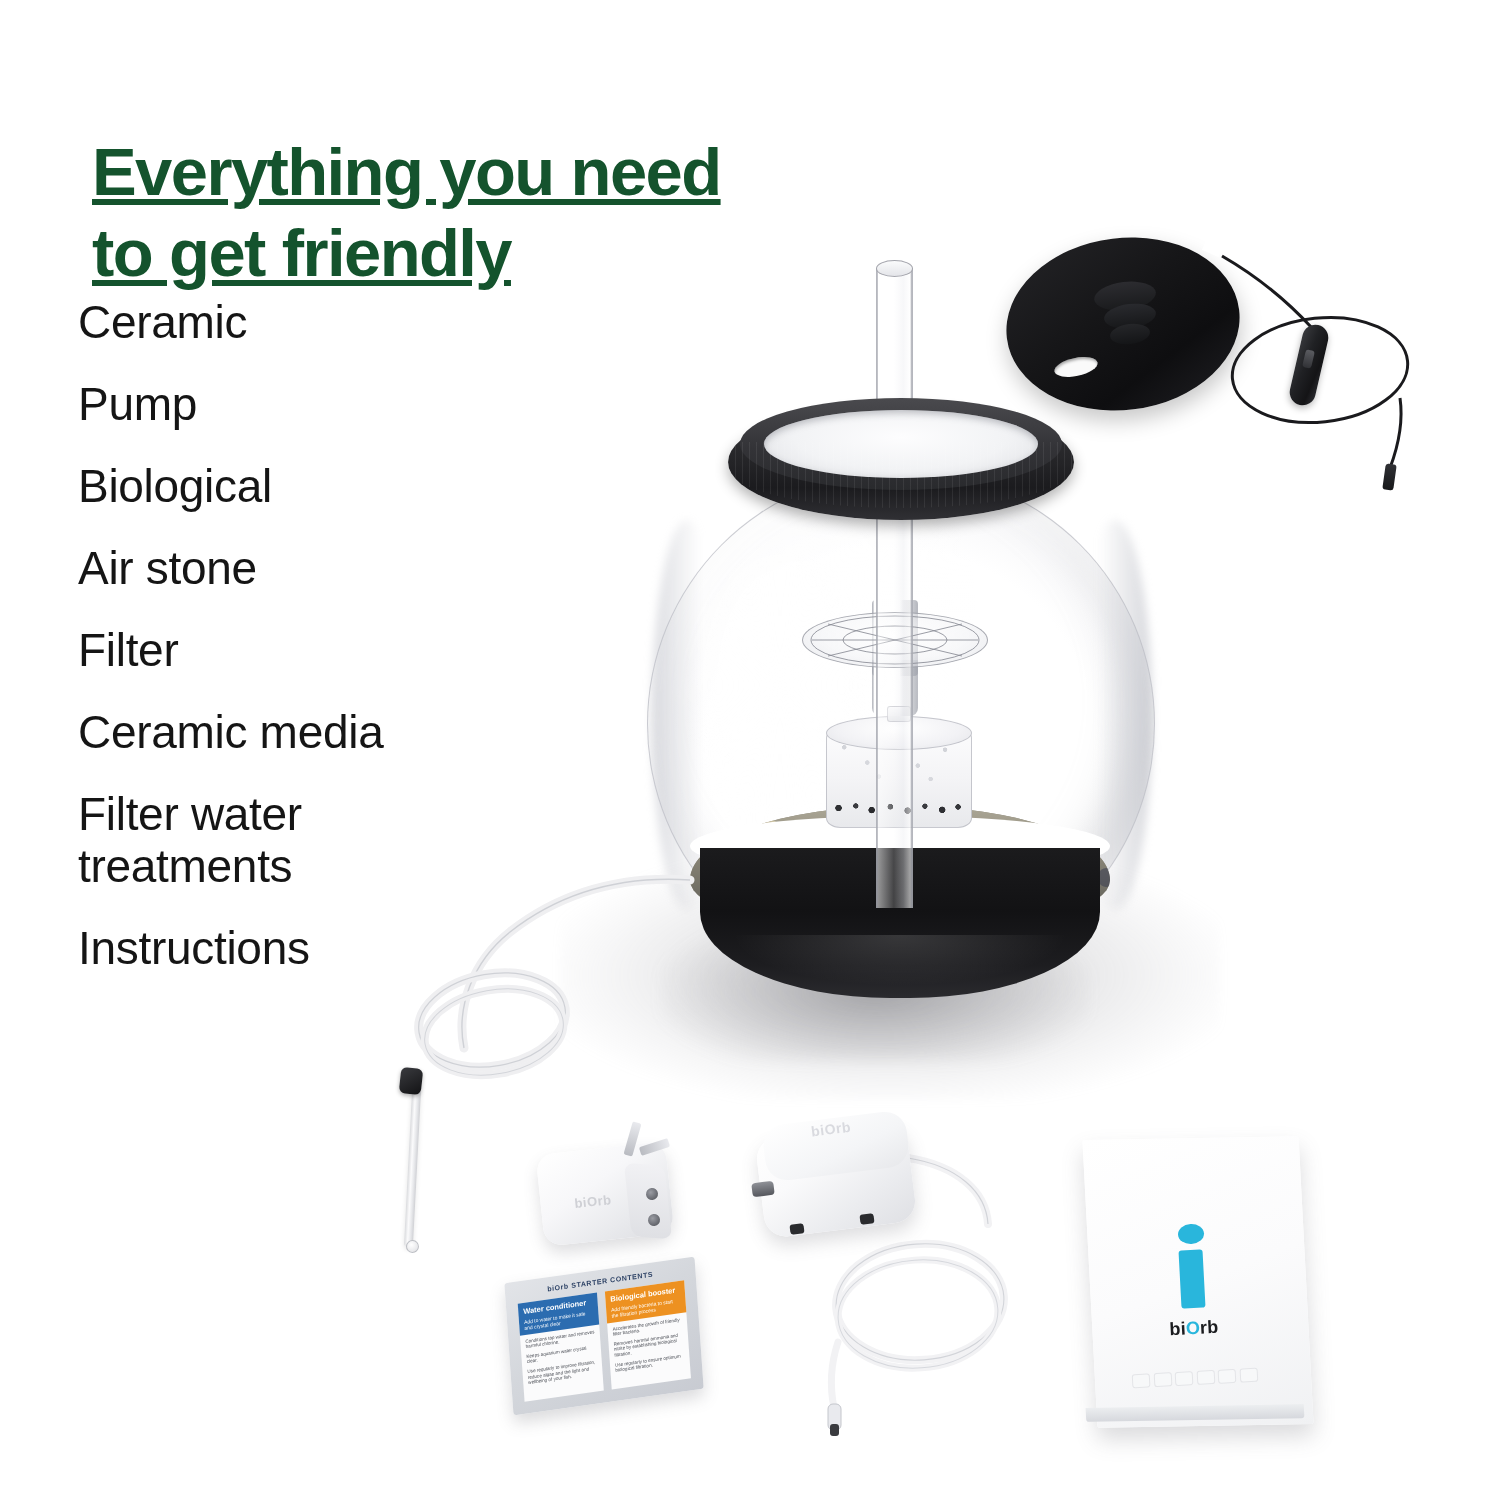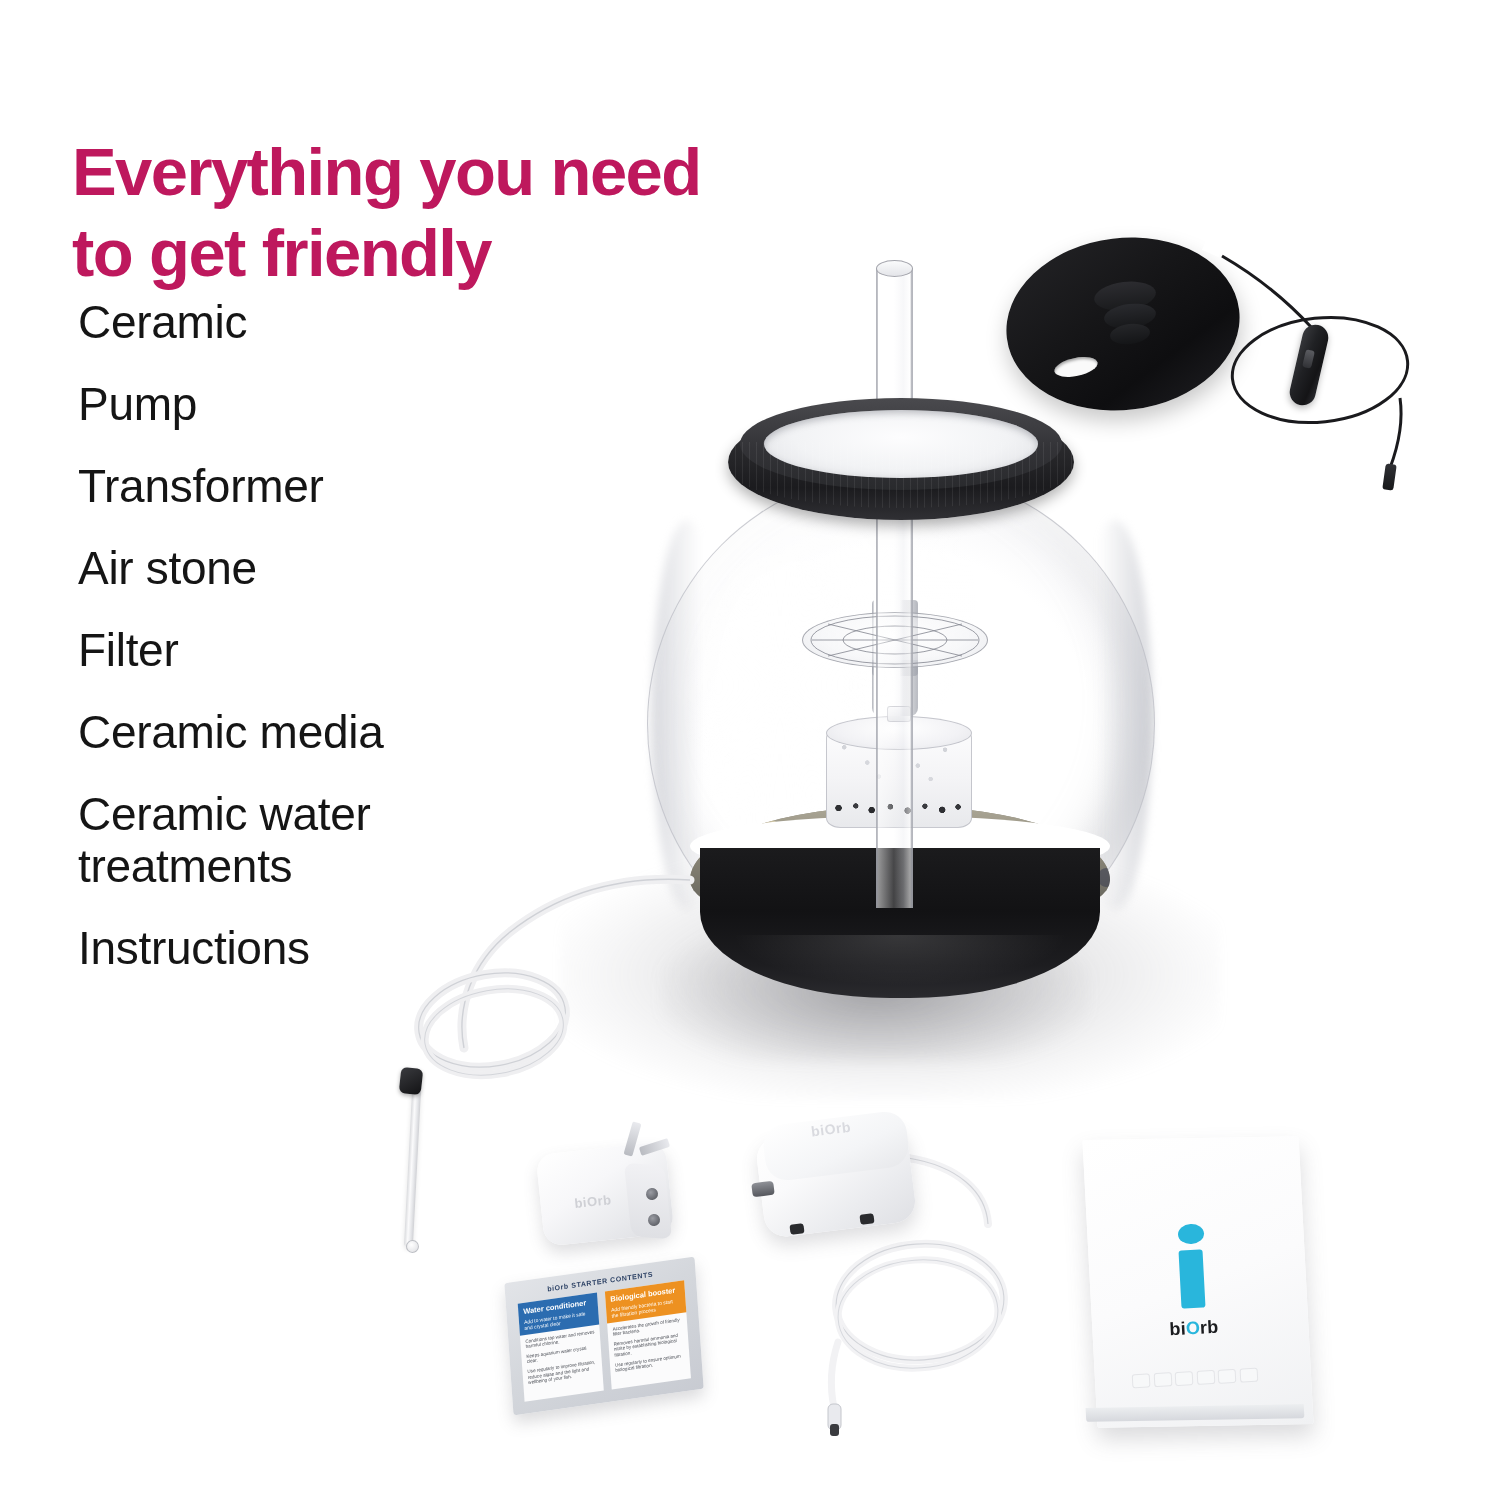--- a/index.html
+++ b/index.html
@@ -7,23 +7,23 @@
     width:1500px;height:1500px;
     background:#ffffff;
     font-family:"Liberation Sans", sans-serif;
     overflow:hidden;
     position:relative;
   }
   #stage{position:absolute;inset:0;width:1500px;height:1500px;}
 
   
   .headline{
-    position:absolute;left:72px;top:86px;width:860px;
+    position:absolute;left:92px;top:86px;width:860px;
     font-size:67px;line-height:81px;font-weight:bold;
-    letter-spacing:-1.6px;color:#be185d;
+    letter-spacing:-1.6px;color:#14532d;text-decoration:underline;
   }
   .headline .l2{display:block;}
 
   .feature-list{
     position:absolute;left:78px;top:296px;width:470px;
     list-style:none;margin:0;padding:0;
   }
   .feature-list li{
     font-size:46px;line-height:52px;font-weight:300;
     color:#151515;letter-spacing:-0.3px;
@@ -470,33 +470,33 @@
   </h1>
 
   <ul class="feature-list nosel">
     <li>
         <span class="ln">Ceramic</span>
       </li>
     <li>
         <span class="ln">Pump</span>
       </li>
     <li>
-        <span class="ln">Transformer</span>
+        <span class="ln">Biological</span>
       </li>
     <li>
         <span class="ln">Air stone</span>
       </li>
     <li>
         <span class="ln">Filter</span>
       </li>
     <li>
         <span class="ln">Ceramic media</span>
       </li>
     <li>
-      <span class="ln">Ceramic water</span>
+      <span class="ln">Filter water</span>
       <span class="ln">treatments</span>
     </li>
     <li>
         <span class="ln">Instructions</span>
       </li>
   </ul>
 
   <div class="scene">
 
     <div class="floor-shadow"></div>

